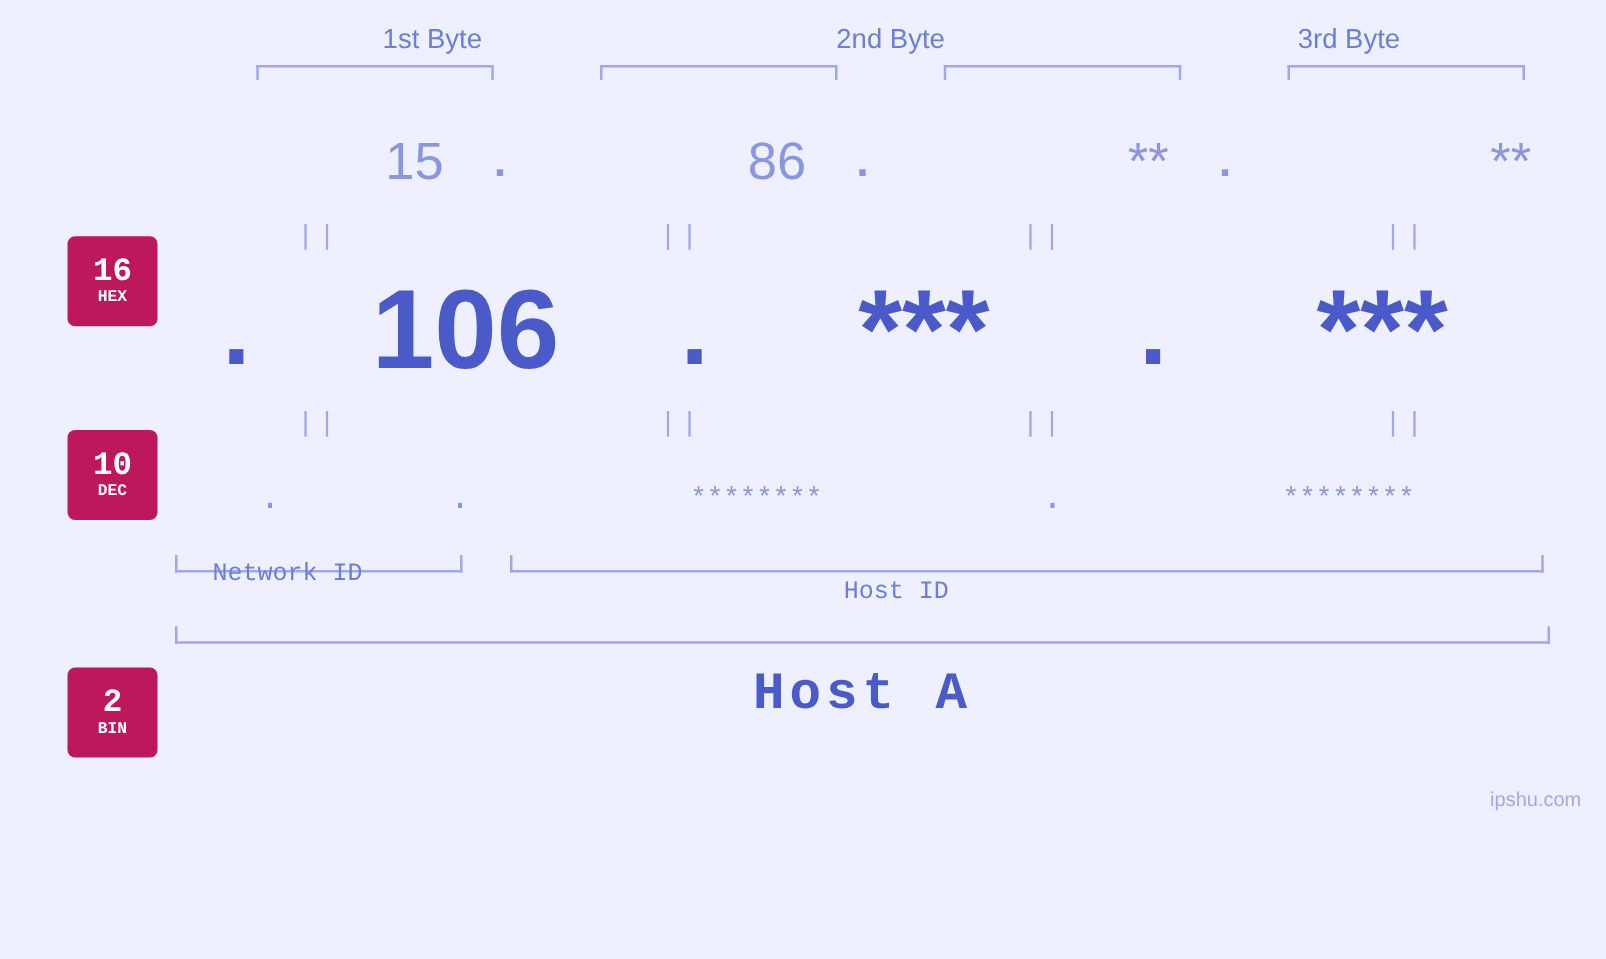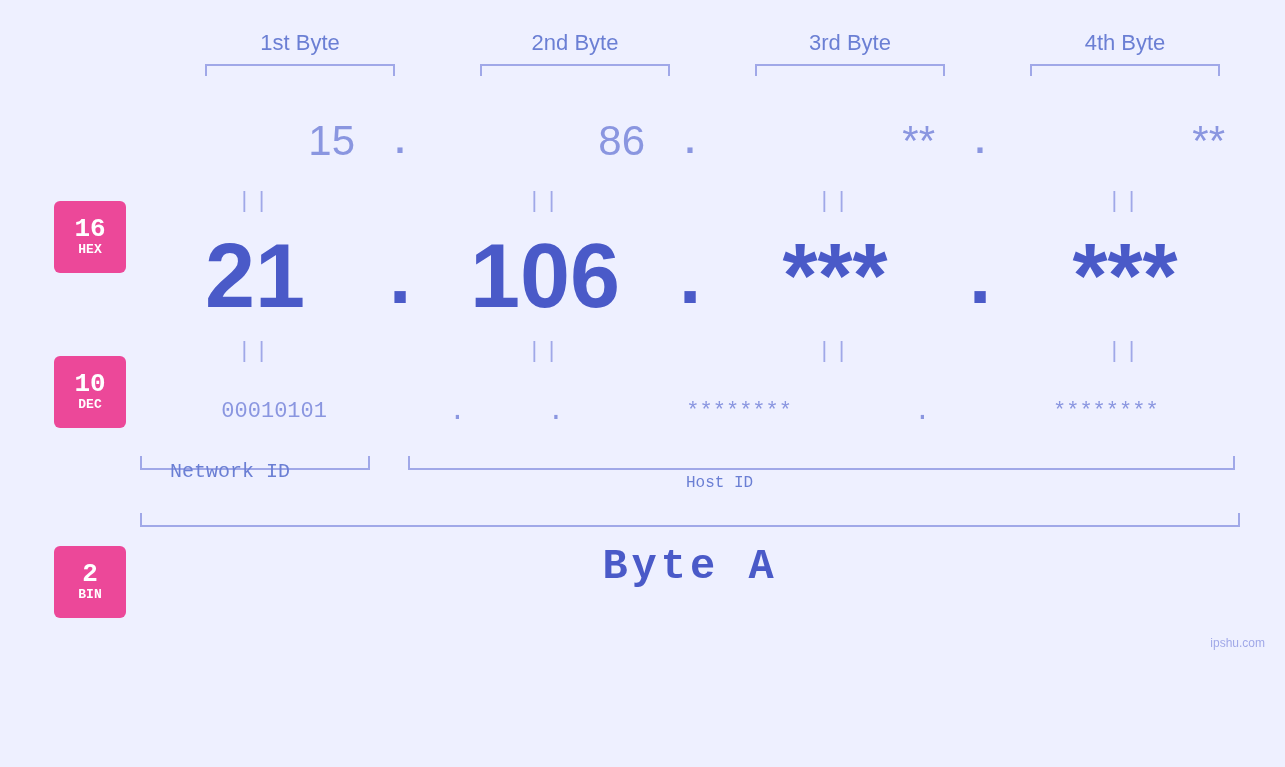--- a/index.html
+++ b/index.html
@@ -14,42 +14,42 @@
     }
 
     .main-container {
       width: 1285px;
       height: 662px;
       position: relative;
       display: flex;
       flex-direction: column;
       align-items: center;
       justify-content: flex-start;
-      padding-top: 20px;
+      padding-top: 8px;
     }
 
     .byte-header {
       color: #6b7fd4;
       font-size: 22px;
       font-family: Arial, sans-serif;
       font-weight: normal;
       text-align: center;
       width: 220px;
     }
 
     .bracket {
       width: 190px;
       height: 12px;
       border: 2px solid #a0a8e8;
       border-bottom: none;
       margin: 0 15px;
     }
 
     .badge {
-      background-color: #ec4899;
+      background-color: #be185d;
       color: white;
       border-radius: 6px;
       width: 72px;
       height: 72px;
       display: flex;
       flex-direction: column;
       align-items: center;
       justify-content: center;
       font-weight: bold;
       margin-bottom: 0;
@@ -164,21 +164,21 @@
       width: 30px;
       text-align: center;
     }
 
     
     .footer {
       position: absolute;
       bottom: 12px;
       right: 20px;
       color: #a0a8e8;
-      font-size: 12px;
+      font-size: 16px;
       font-family: Arial, sans-serif;
     }
 
     
     .layout {
       display: flex;
       flex-direction: row;
       width: 1285px;
       padding-top: 10px;
     }
@@ -203,21 +203,20 @@
   </style>
 </head>
 <body>
 
 <div class="main-container">
 
   <div style="display:flex; width:1100px; margin-left:140px; justify-content:space-around; margin-bottom:8px; margin-top:10px;">
     <div class="byte-header">1st Byte</div>
     <div class="byte-header">2nd Byte</div>
     <div class="byte-header">3rd Byte</div>
-    <div class="byte-header">4th Byte</div>
   </div>
 
   <div style="display:flex; width:1100px; margin-left:140px; justify-content:space-around; margin-bottom:15px;">
     <div class="bracket"></div>
     <div class="bracket"></div>
     <div class="bracket"></div>
     <div class="bracket"></div>
   </div>
 
   <div class="layout">
@@ -255,65 +254,63 @@
         <div class="equals-sign">||</div>
         <div class="equals-spacer"></div>
         <div class="equals-sign">||</div>
         <div class="equals-spacer"></div>
         <div class="equals-sign">||</div>
         <div class="equals-spacer"></div>
         <div class="equals-sign">||</div>
       </div>
 
       <div class="dec-row">
-        <div class="dec-value">21</div>
         <div class="dot-large">.</div>
         <div class="dec-value">106</div>
         <div class="dot-large">.</div>
         <div class="dec-value">***</div>
         <div class="dot-large">.</div>
         <div class="dec-value">***</div>
       </div>
 
       <div class="equals-row">
         <div class="equals-sign">||</div>
         <div class="equals-spacer"></div>
         <div class="equals-sign">||</div>
         <div class="equals-spacer"></div>
         <div class="equals-sign">||</div>
         <div class="equals-spacer"></div>
         <div class="equals-sign">||</div>
       </div>
 
       <div class="bin-row">
-        <div class="bin-value">00010101</div>
         <div class="dot-medium">.</div>
         <div class="dot-medium">.</div>
         <div class="bin-value">********</div>
         <div class="dot-medium">.</div>
         <div class="bin-value">********</div>
       </div>
 
       <div style="position:relative; width:1100px; height:55px; margin-top:5px;">
 
         <div style="position:absolute; left:0; width:230px; height:14px; border:2px solid #a0a8e8; border-top:none;"></div>
 
         <div style="position:absolute; left:268px; right:5px; height:14px; border:2px solid #a0a8e8; border-top:none;"></div>
 
         <div style="position:absolute; left:30px; top:4px; color:#6b7fd4; font-size:20px; font-family:'Courier New',Courier,monospace;">Network ID</div>
 
-        <div style="position:absolute; left:546px; top:18px; color:#6b7fd4; font-size:16px; font-family:'Courier New',Courier,monospace;">Host ID</div>
+        <div style="position:absolute; left:535px; top:18px; color:#6b7fd4; font-size:20px; font-family:'Courier New',Courier,monospace;">Host ID</div>
       </div>
 
       <div style="width:1100px; margin-top:2px;">
         <div style="width:100%; height:14px; border:2px solid #a0a8e8; border-top:none;"></div>
       </div>
 
       <div style="width:1100px; text-align:center; margin-top:16px;">
-        <span style="color:#4a5ac8; font-size:42px; font-family:'Courier New',Courier,monospace; font-weight:bold; letter-spacing:4px;">Byte A</span>
+        <span style="color:#4a5ac8; font-size:42px; font-family:'Courier New',Courier,monospace; font-weight:bold; letter-spacing:4px;">Host A</span>
       </div>
 
     </div>
   </div>
 
   <div class="footer">ipshu.com</div>
 
 </div>
 
 </body></html>

